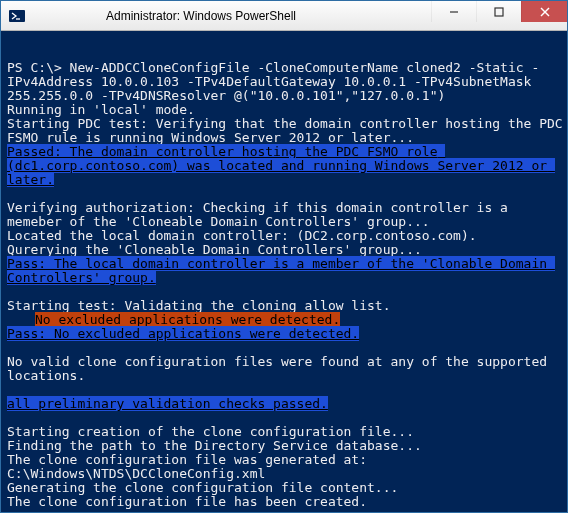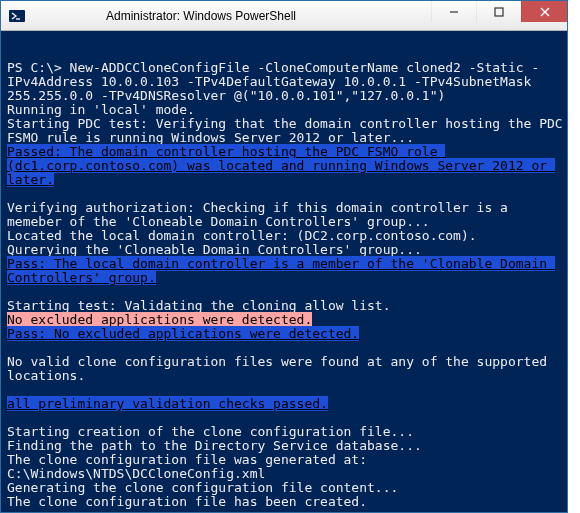--- a/index.html
+++ b/index.html
@@ -84,23 +84,24 @@
     .t-line {
       min-height: 14px;
     }
     .hl-green {
       background: #1d4ed8;
       color: #000;
       display: inline;
       text-decoration: underline;
     }
     .hl-yellow {
-      background: #fca5a5;
+      background: #c2410c;
       color: #000;
       display: inline;
+      margin-left: 28px;
     }
   </style>
 </head>
 <body>
 
 <div class="window">
   <div class="titlebar">
     <span class="titlebar-icon">
       <svg width="16" height="16" viewBox="0 0 16 16">
         <rect x="0" y="2" width="16" height="12" rx="1" fill="#012456"></rect>

